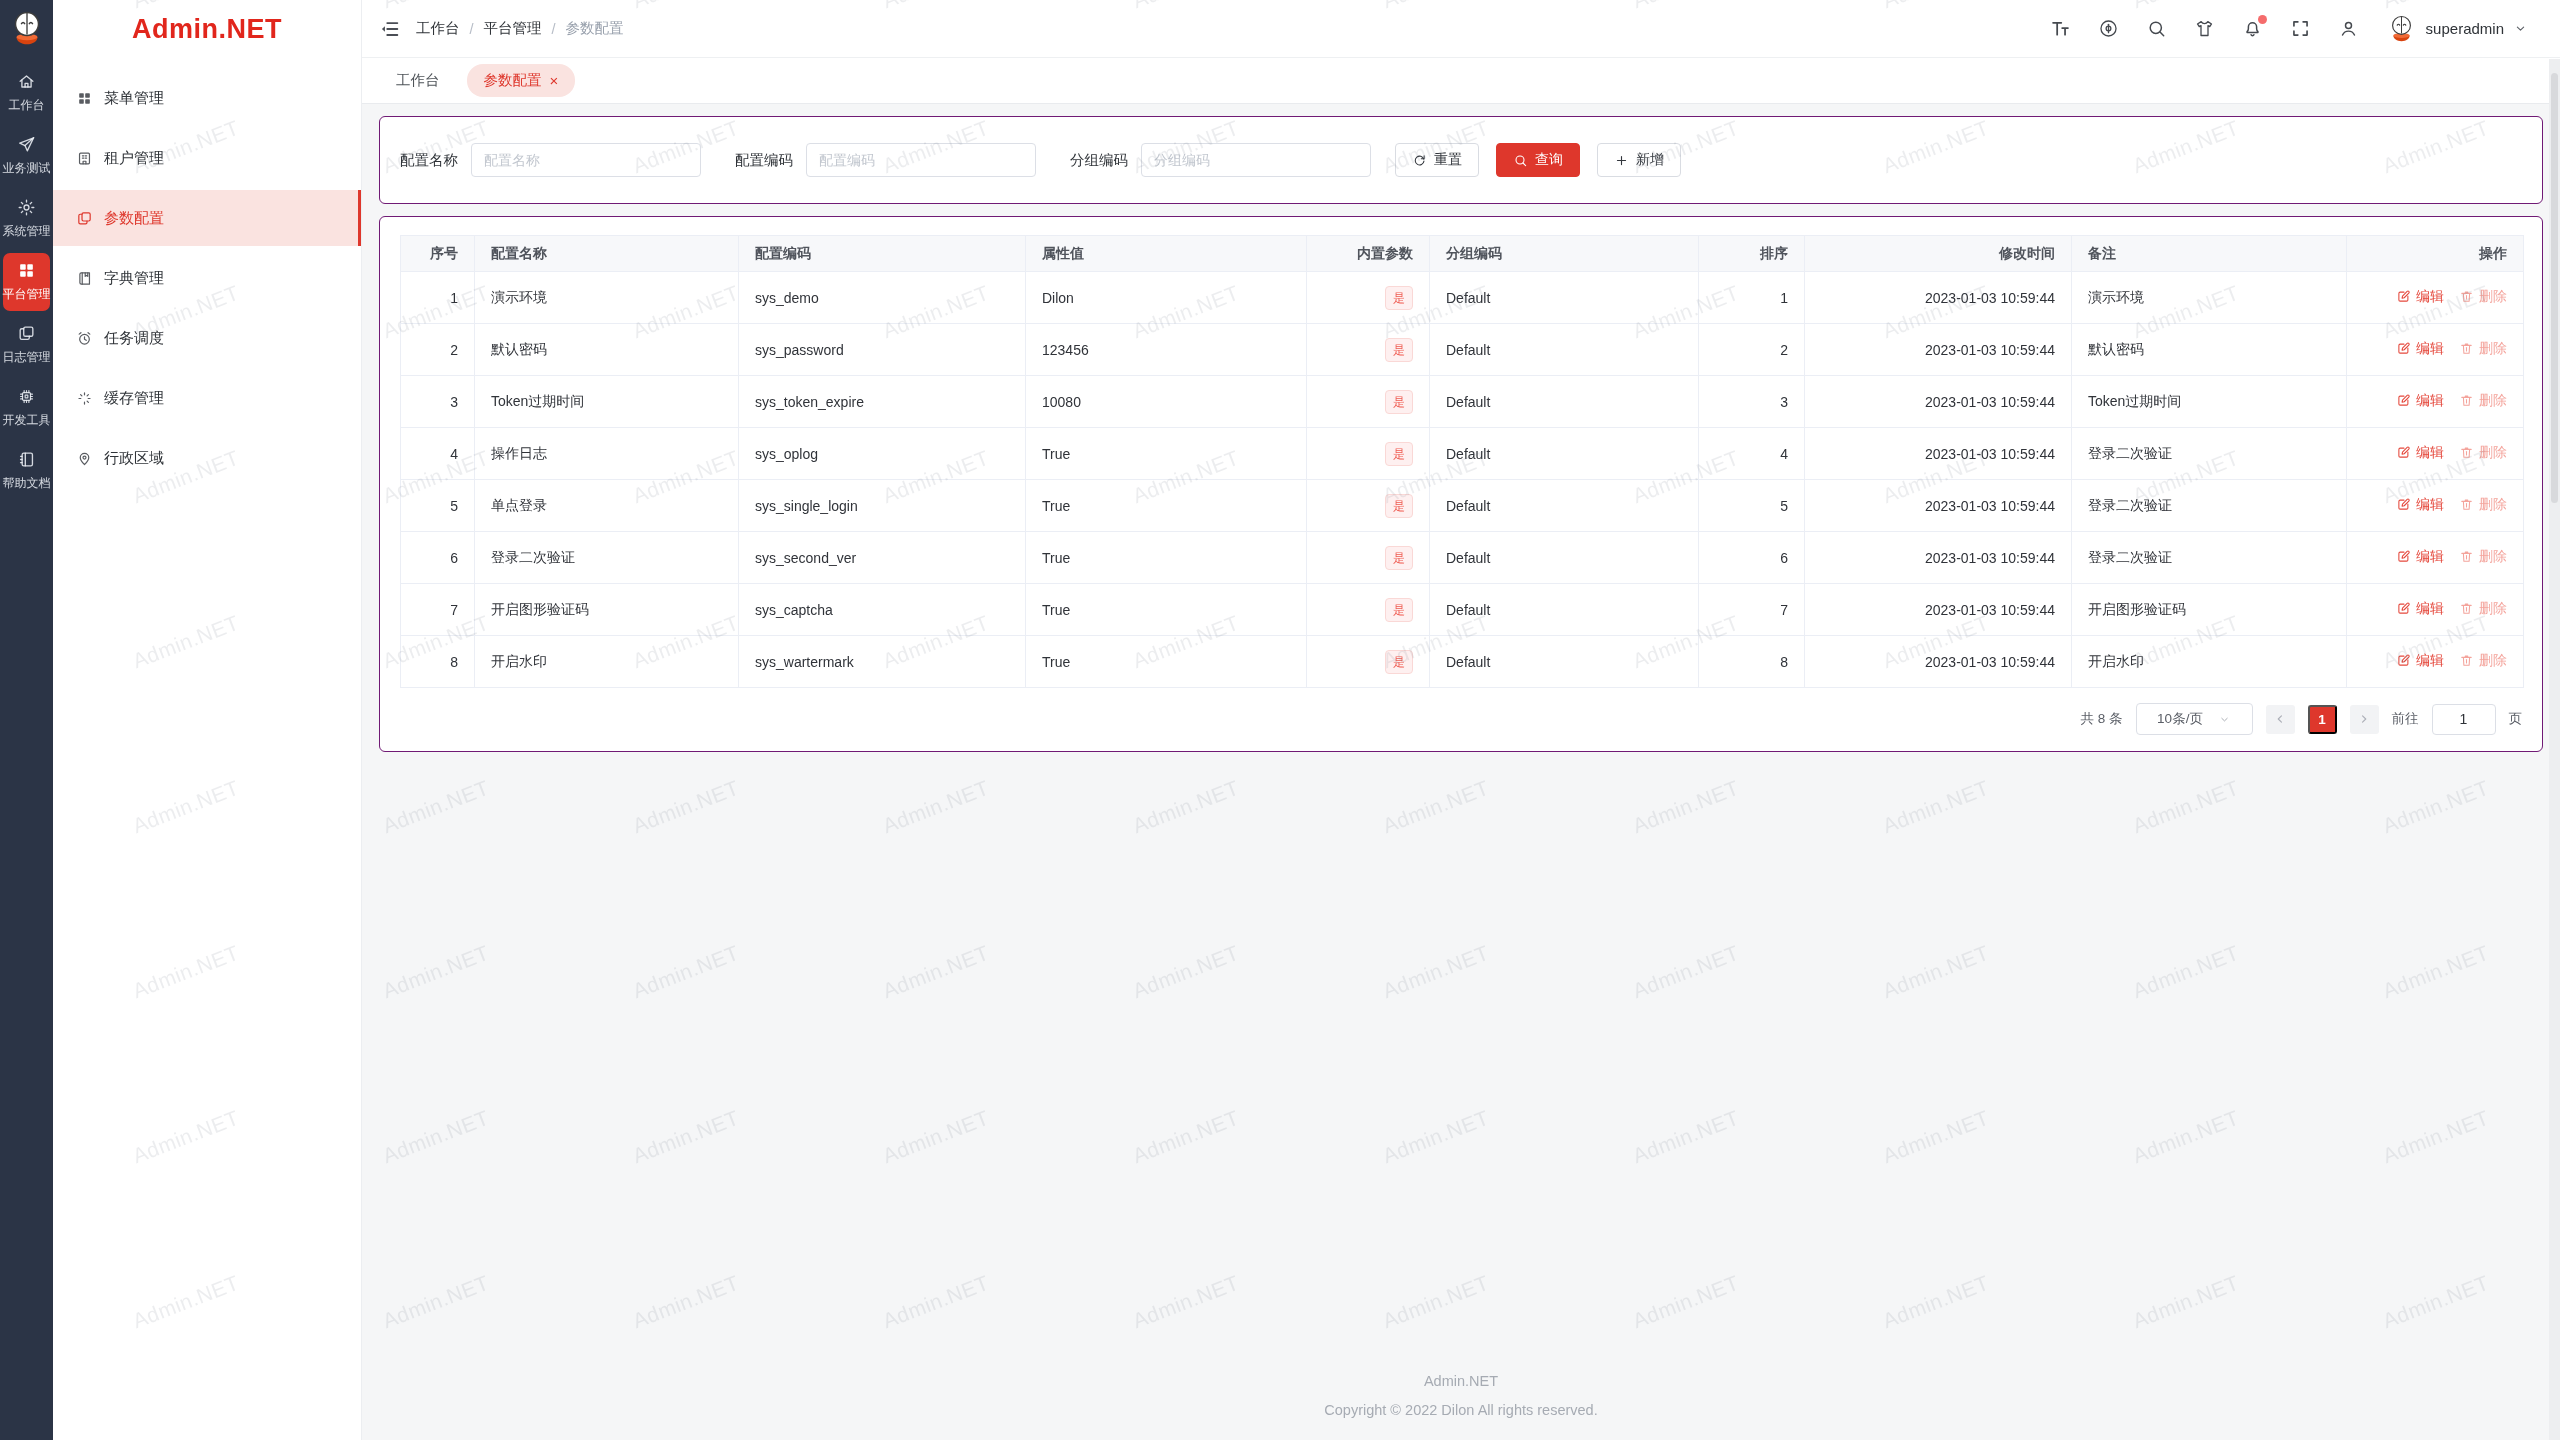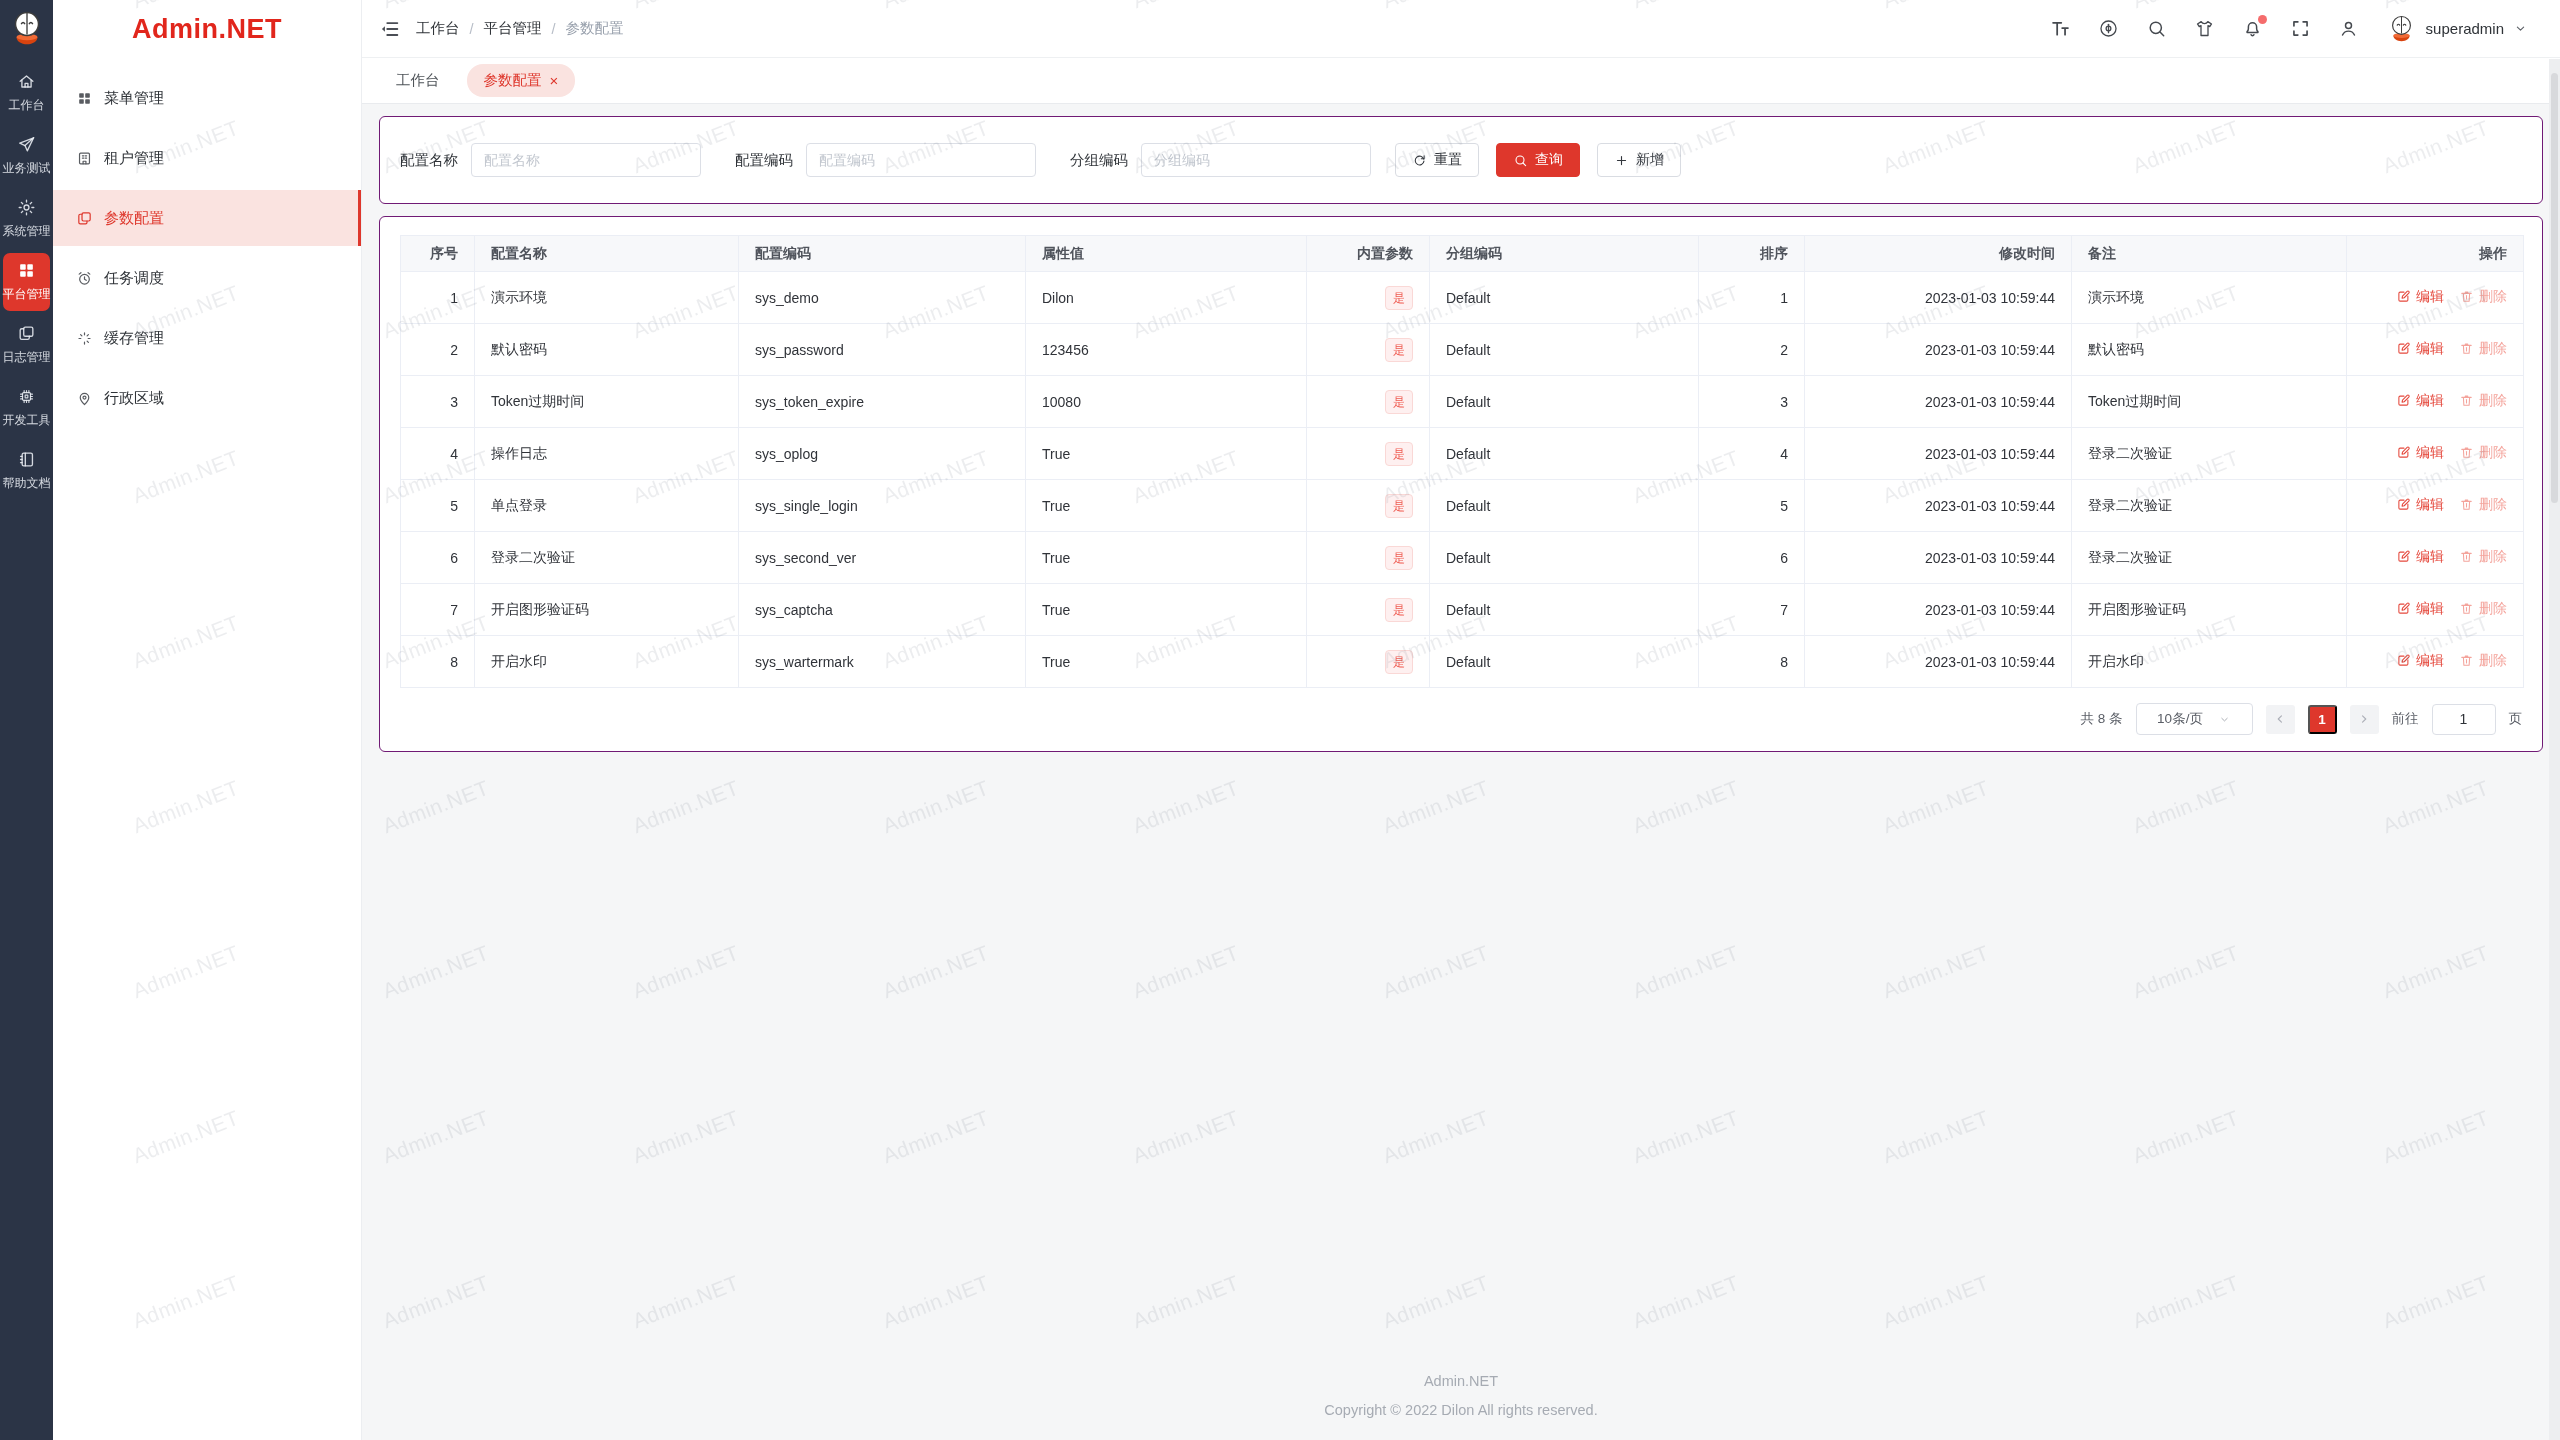--- a/index.html
+++ b/index.html
@@ -206,20 +206,30 @@
           <span>租户管理</span>
         </div>
         <div class="menu-item active">
           <span class="menu-ic">
             <svg viewBox="0 0 24 24" fill="none" stroke="currentColor" stroke-width="1.7" stroke-linecap="round" stroke-linejoin="round">
               <rect x="8.5" y="4" width="11.5" height="11.5" rx="2"></rect>
               <path d="M15.5 15.5v2a2 2 0 0 1-2 2H6a2 2 0 0 1-2-2V8a2 2 0 0 1 2-2h2.5"></path>
             </svg>
           </span>
           <span>参数配置</span>
+        </div>
+        <div class="menu-item">
+          <span class="menu-ic">
+            <svg viewBox="0 0 24 24" fill="none" stroke="currentColor" stroke-width="1.7" stroke-linecap="round" stroke-linejoin="round">
+              <path d="M5.5 6a2 2 0 0 1 2-2H19v16H7.5a2 2 0 0 1-2-2V6z"></path>
+              <path d="M8.8 4v16"></path>
+              <path d="M13 4v5l1.8-1.3L16.6 9V4"></path>
+            </svg>
+          </span>
+          <span>字典管理</span>
         </div>
         <div class="menu-item">
           <span class="menu-ic">
             <svg viewBox="0 0 24 24" fill="none" stroke="currentColor" stroke-width="1.7" stroke-linecap="round" stroke-linejoin="round">
               <circle cx="12" cy="13" r="6.8"></circle>
               <path d="M12 9.8v3.4l2.4 1.4"></path>
               <path d="M4.5 5.8 7 3.8M19.5 5.8 17 3.8"></path>
             </svg>
           </span>
           <span>任务调度</span>

